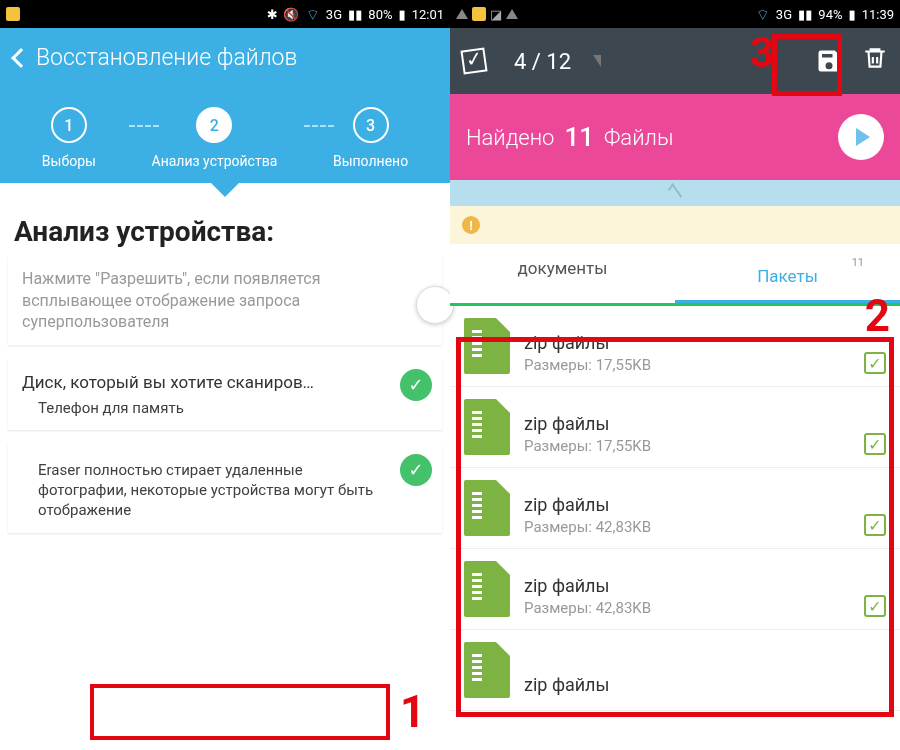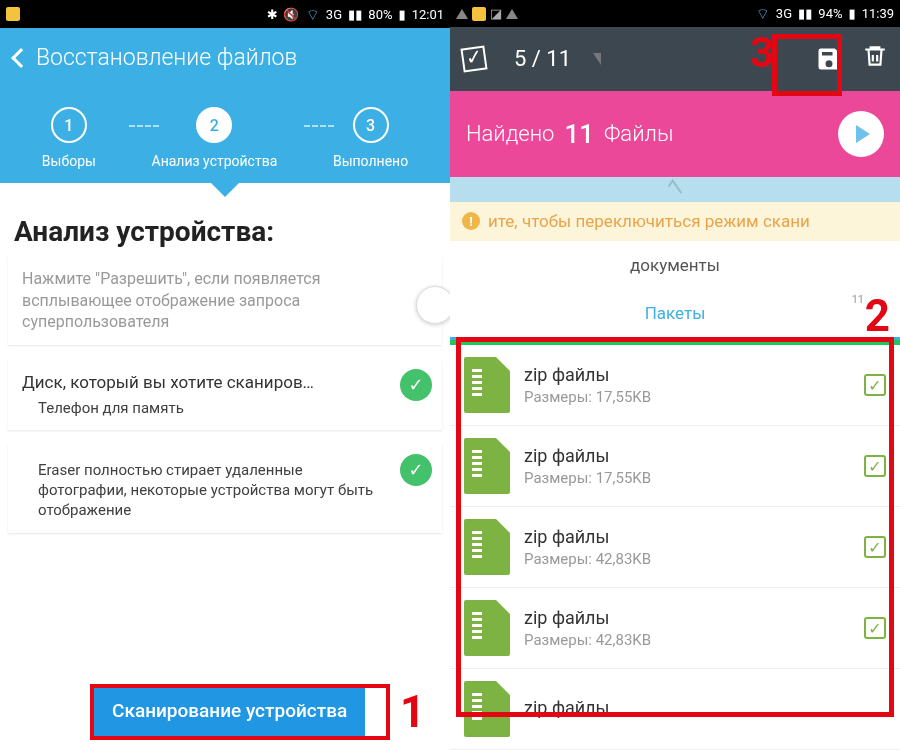--- a/index.html
+++ b/index.html
@@ -104,27 +104,27 @@
   .collapse-bar { background:#b6deee; height:26px; display:flex; align-items:center; justify-content:center; }
   .chev-up { width:16px; height:8px; border-left:2px solid #7aa; border-top:2px solid #7aa; transform:rotate(45deg) skew(10deg,10deg); opacity:.6; }
 
   .notice {
     background:#fdf5d9; color:#e8a44b; font-size:17px; padding:10px 12px;
     display:flex; align-items:center; gap:8px;
     white-space:nowrap; overflow:hidden;
   }
   .notice .exc { width:18px; height:18px; border-radius:50%; background:#efb748; color:#fff; display:flex; align-items:center; justify-content:center; font-size:13px; font-weight:700; }
 
-  .tabs { display:flex; background:#fff; border-bottom:5px solid #22c55e;flex-direction:column; }
+  .tabs { display:flex; background:#fff; border-bottom:3px solid #22c55e; }
   .tab { flex:1; text-align:center; padding:14px 0; font-size:17px; color:#555; position:relative; }
   .tab .badge { position:absolute; top:4px; right:36px; font-size:11px; color:#999; }
-  .tab.active { color:#3cb0e4; border-bottom:3px solid #3cb0e4; }
+  .tab.active { color:#3cb0e4; border-bottom:3px solid #3cb0e4;margin-top:8px; }
 
   .file-list { display:flex; flex-direction:column; }
-  .file-row { display:flex; align-items:center; gap:14px; padding:12px 14px; border-bottom:1px solid #eee; }
+  .file-row { display:flex; align-items:flex-end; gap:14px; padding:12px 14px; border-bottom:1px solid #eee; }
   .file-ic { width:46px; height:56px; background:#7cb342; position:relative; border-radius:2px; }
   .file-ic:before { content:""; position:absolute; right:0; top:0; width:14px; height:14px; background:#fff; clip-path: polygon(100% 0,0 0,100% 100%); }
   .file-ic:after { content:""; position:absolute; left:8px; top:12px; width:10px; height:30px;
     background: repeating-linear-gradient(#fff 0 3px, transparent 3px 6px); }
   .file-txt .fname { font-size:18px; color:#333; }
   .file-txt .fsize { font-size:15px; color:#999; margin-top:3px; }
   .file-row .ckbox { margin-left:auto; width:22px; height:22px; border:2px solid #7cb342; border-radius:3px; display:flex; align-items:center; justify-content:center; color:#7cb342; font-size:16px; }
 
   .annot-2 { position:absolute; top:290px; right:10px; color:#e30613; font-size:44px; font-weight:700; }
   .annot-3 { position:absolute; top:28px; right:126px; color:#e30613; font-size:42px; font-weight:700; z-index:5; }
@@ -187,21 +187,20 @@
       <div class="check-badge">✓</div>
     </div>
     <div class="card">
       <div class="subtitle">Eraser полностью стирает удаленные фотографии, некоторые устройства могут быть отображение</div>
       <div class="check-badge">✓</div>
     </div>
   </div>
 
   <div class="floater"></div>
 
-  <div class="scan-btn">Сканирование устройства</div>
   <div class="annot-box-1"></div>
   <div class="annot-1">1</div>
 </div>
 
 <div class="pane">
   <div class="statusbar">
     <span class="left-icons">
       <span class="tri"></span>
       <span class="yellow-sq"></span>
       <span style="color:#aaa">◪</span>
@@ -210,21 +209,21 @@
     <span class="sb-item wifi-ic">⌔</span>
     <span class="sb-item">3G</span>
     <span class="sb-item">▮▮</span>
     <span class="sb-item">94%</span>
     <span class="sb-item">▮</span>
     <span class="sb-item">11:39</span>
   </div>
 
   <div class="r-top">
     <span class="ck"></span>
-    <span class="count">5 / 11</span>
+    <span class="count">4 / 12</span>
     <span class="tri-down"></span>
     <span class="spacer"></span>
     <span class="save-ic">
       <svg width="28" height="28" viewBox="0 0 24 24" fill="#fff">
           <path d="M17 3H5a2 2 0 0 0-2 2v14a2 2 0 0 0 2 2h14a2 2 0 0 0 2-2V7l-4-4zM12 19a3 3 0 1 1 0-6 3 3 0 0 1 0 6zm3-10H6V6h9v3z"></path>
         </svg>
     </span>
     <span class="trash-ic">
       <svg width="26" height="26" viewBox="0 0 24 24" fill="none" stroke="#fff" stroke-width="2">
           <path d="M3 6h18M8 6V4h8v2M6 6l1 14h10l1-14M10 11v6M14 11v6"></path>
@@ -240,21 +239,20 @@
     <span class="n">11</span>
     <span>Файлы</span>
     <span class="play"></span>
   </div>
   <div class="collapse-bar">
       <span class="chev-up"></span>
     </div>
 
   <div class="notice">
     <span class="exc">!</span>
-    <span>ите, чтобы переключиться режим скани</span>
   </div>
 
   <div class="tabs">
     <div class="tab">
       <span>документы</span>
     </div>
     <div class="tab active">
       <span>Пакеты</span>
       <span class="badge">11</span>
     </div>

